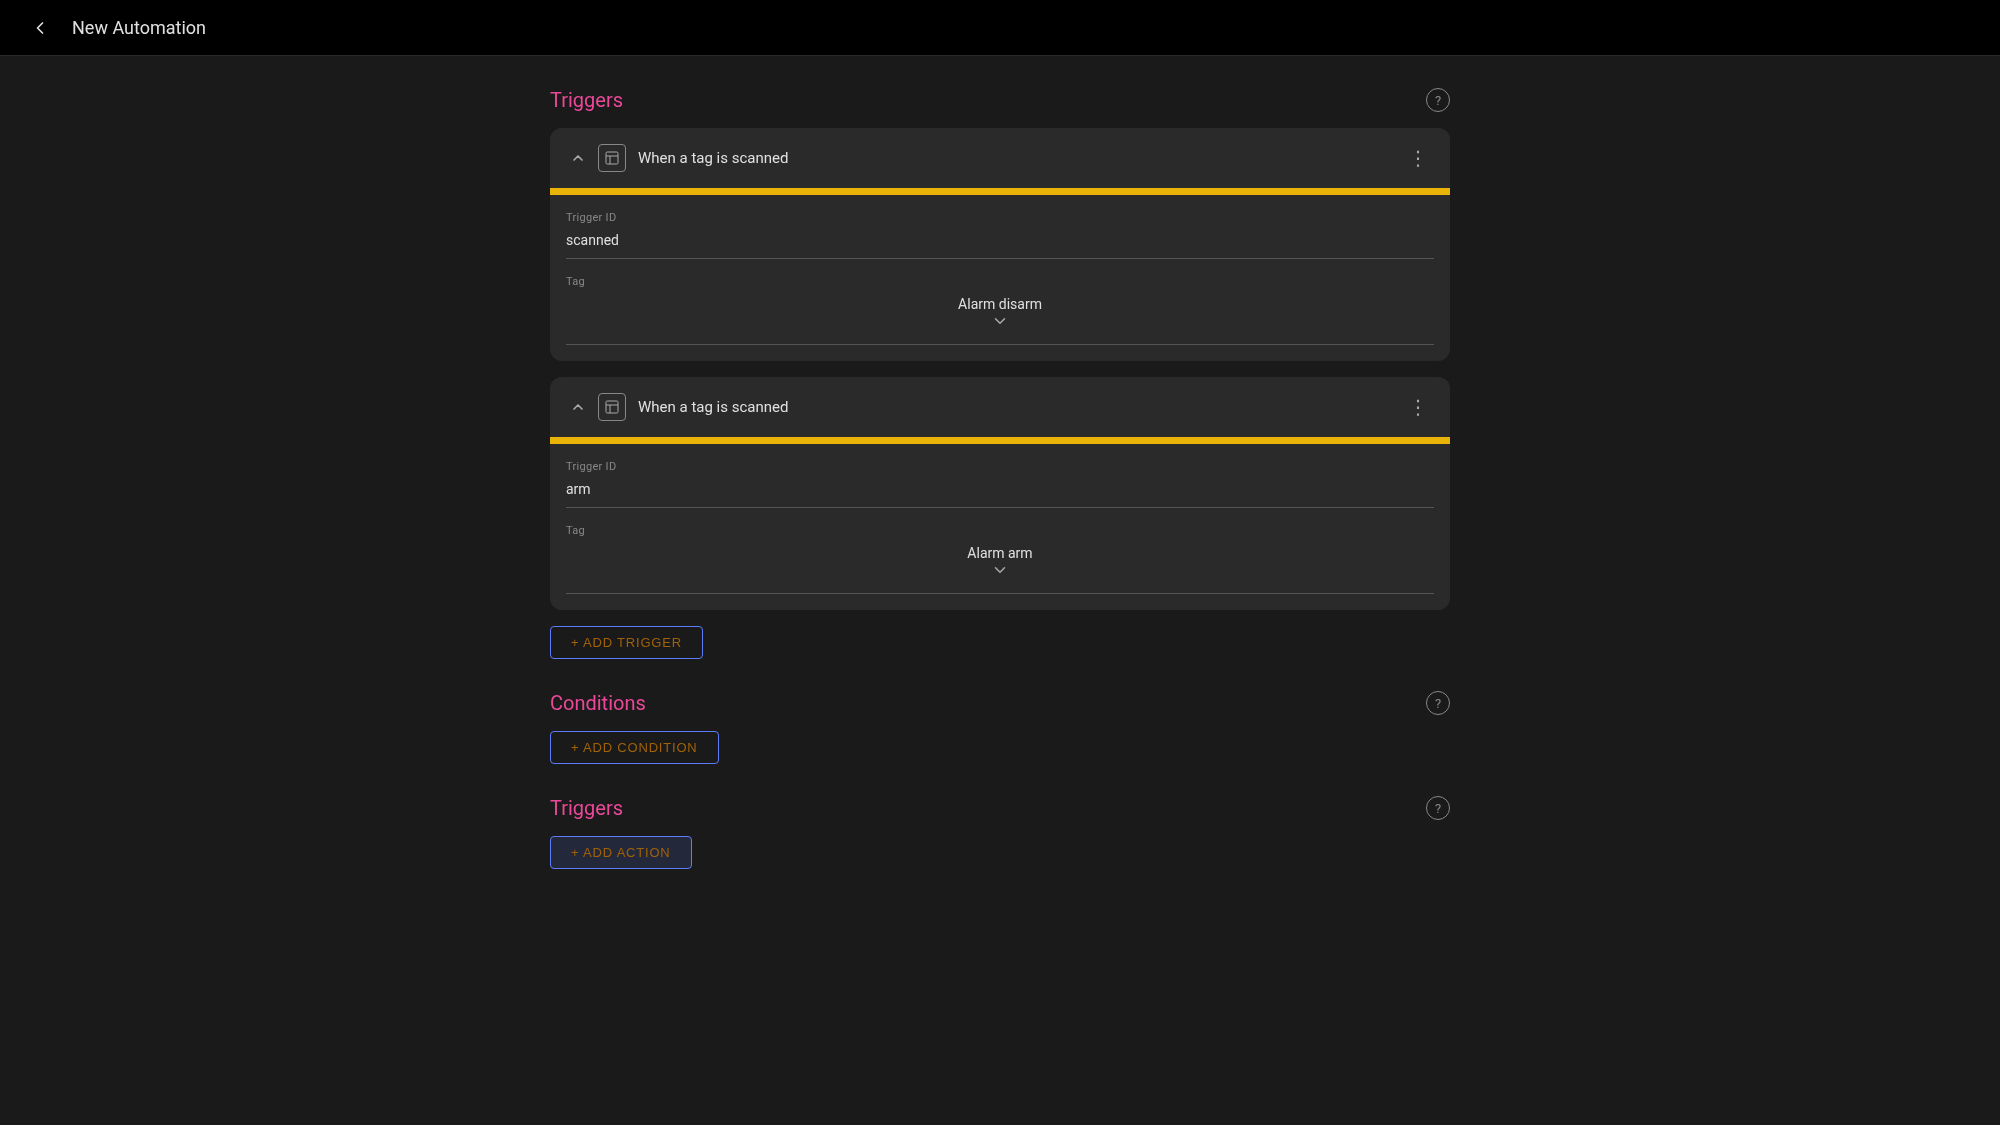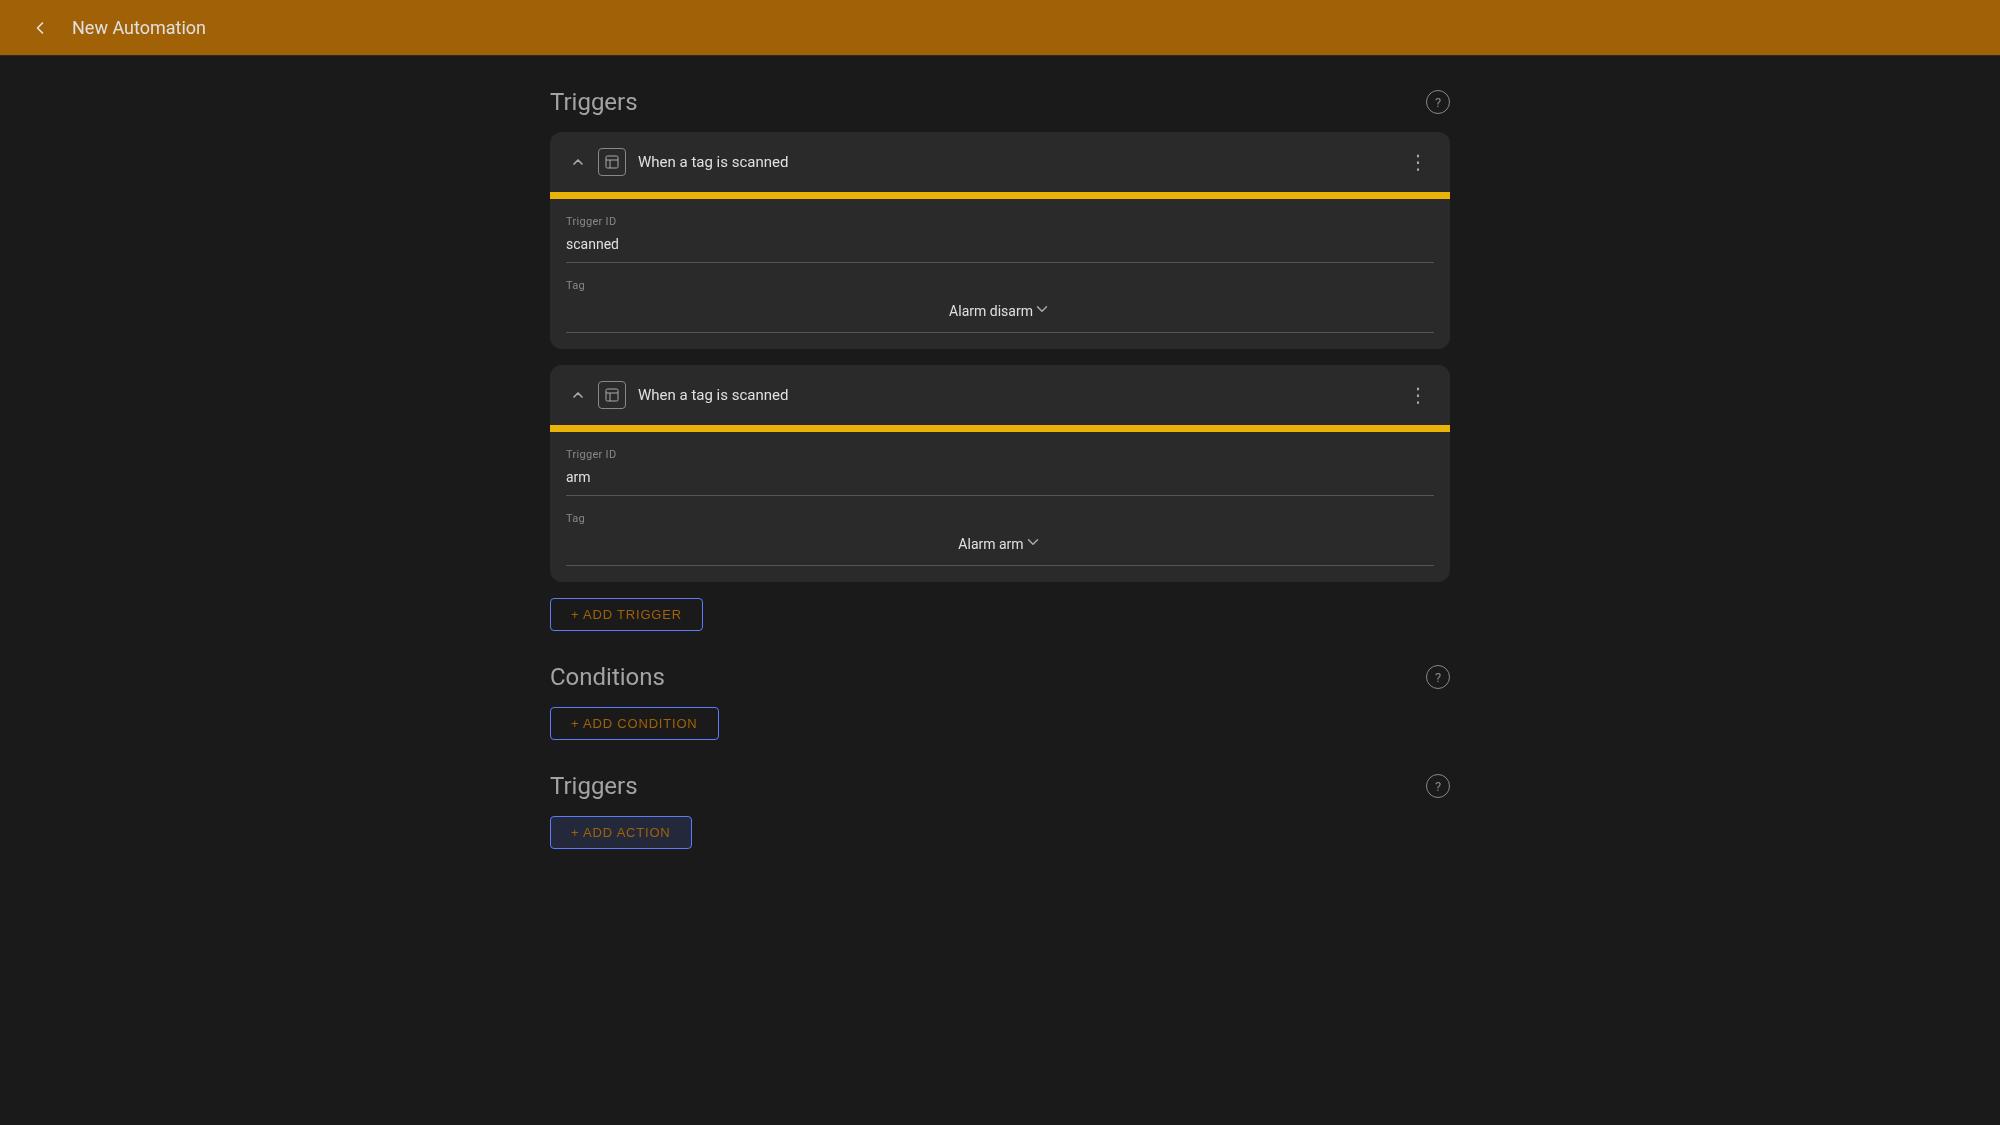--- a/index.html
+++ b/index.html
@@ -16,21 +16,21 @@
       width: 2000px;
       min-height: 1125px;
       overflow-x: hidden;
     }
 
     .header {
       display: flex;
       align-items: center;
       padding: 0 24px;
       height: 56px;
-      background-color: #a16207;
+      background-color: #000000;
       border-bottom: 1px solid #2a2a2a;
     }
 
     .back-btn {
       display: flex;
       align-items: center;
       justify-content: center;
       width: 32px;
       height: 32px;
       cursor: pointer;
@@ -61,23 +61,23 @@
     }
 
     .section-header {
       display: flex;
       align-items: center;
       justify-content: space-between;
       margin-bottom: 16px;
     }
 
     .section-title {
-      font-size: 24px;
+      font-size: 20px;
       font-weight: 400;
-      color: #a3a3a3;
+      color: #ec4899;
     }
 
     .help-icon {
       width: 24px;
       height: 24px;
       border-radius: 50%;
       border: 1.5px solid #888;
       display: flex;
       align-items: center;
       justify-content: center;
@@ -168,20 +168,21 @@
     .field-value {
       font-size: 14px;
       color: #e0e0e0;
       padding: 4px 0 6px 0;
     }
 
     .field-select {
       display: flex;
       align-items: center;
       justify-content: center;
+      flex-direction: column;
     }
 
     .chevron-down {
       color: #aaa;
       font-size: 18px;
     }
 
     
     .add-button {
       display: inline-flex;

